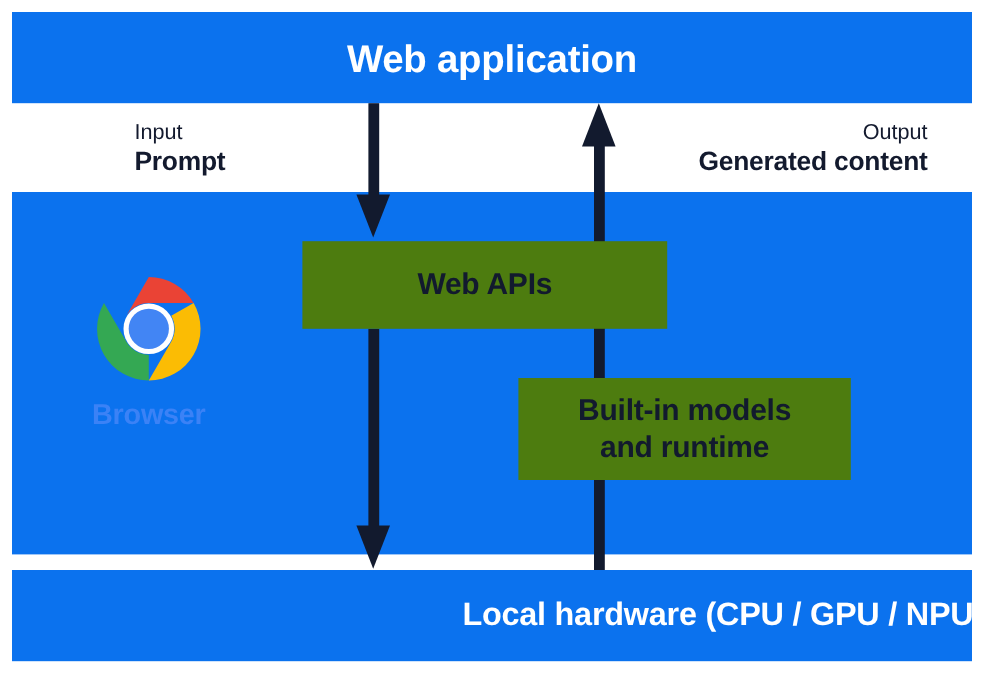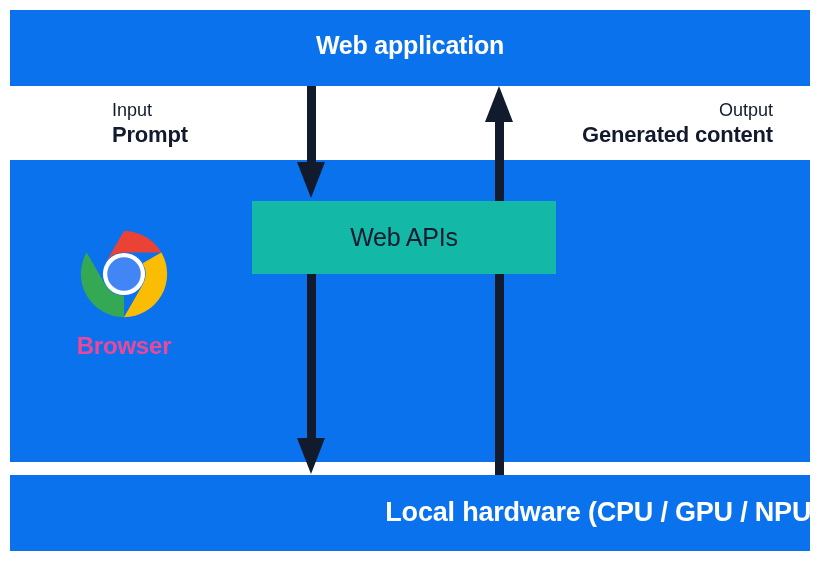--- a/index.html
+++ b/index.html
@@ -33,21 +33,21 @@
     left: 0;
     width: 100%;
     text-align: center;
     color: #ffffff;
     font-weight: 700;
     letter-spacing: -0.2px;
     white-space: nowrap;
   }
   #web-application-label {
     top: 31px;
-    font-size: 25px;
+    font-size: 32px;
   }
   #local-hardware-label {
     top: 497px;
     font-size: 27px;
     text-align: right;
   }
 
   
   .io-label {
     position: absolute;
@@ -97,27 +97,27 @@
   #arrow-down-bottom-line { left: 307px; top: 274px; height: 168px; }
   #arrow-down-bottom-head { left: 297px; top: 438px; }
 
   
   #arrow-up-line { left: 495px; top: 118px; height: 357px; }
   #arrow-up-head { left: 485px; top: 86px; }
 
   
   .yellow-box {
     position: absolute;
-    background: #14b8a6;
+    background: #4d7c0f;
     color: #121a2e;
     display: flex;
     align-items: center;
     justify-content: center;
     text-align: center;
-    font-weight: 400;
+    font-weight: 700;
     letter-spacing: -0.2px;
     line-height: 1.24;
   }
   #web-apis-box {
     left: 252px;
     top: 201px;
     width: 304px;
     height: 73px;
     font-size: 25px;
     z-index: 5;
@@ -146,21 +146,21 @@
     transform: translateX(-50%);
     width: 92px;
     height: 92px;
   }
   #browser-label {
     position: absolute;
     left: 0;
     top: 104px;
     width: 100%;
     text-align: center;
-    color: #ec4899;
+    color: #3b82f6;
     font-size: 24px;
     font-weight: 700;
     letter-spacing: -0.2px;
   }
 </style>
 </head>
 <body>
 
 <div id="stage">
 
@@ -188,20 +188,26 @@
   <div class="arrow-line" id="arrow-down-bottom-line"></div>
   <div class="arrow-head down" id="arrow-down-bottom-head"></div>
 
   <div class="arrow-line" id="arrow-up-line"></div>
   <div class="arrow-head up" id="arrow-up-head"></div>
 
   <div class="yellow-box" id="web-apis-box">
     <span>Web APIs</span>
   </div>
 
+  <div class="yellow-box" id="builtin-models-box">
+    <span>
+      <span>Built-in models</span><br>
+      <span>and runtime</span>
+    </span>
+  </div>
 
   <div id="browser-group">
     <svg id="chrome-icon" viewBox="0 0 192 192">
 
       <path d="M96 6 A90 90 0 0 1 173.94 51 L96 51 A45 45 0 0 0 57.03 73.5 Z" fill="#ea4335"></path>
 
       <path d="M173.94 51 A90 90 0 0 1 96 186 L134.97 118.5 A45 45 0 0 0 134.97 73.5 Z" fill="#fbbc04"></path>
 
       <path d="M96 186 A90 90 0 0 1 18.06 51 L57.03 118.5 A45 45 0 0 0 96 141 Z" fill="#34a853"></path>
 

